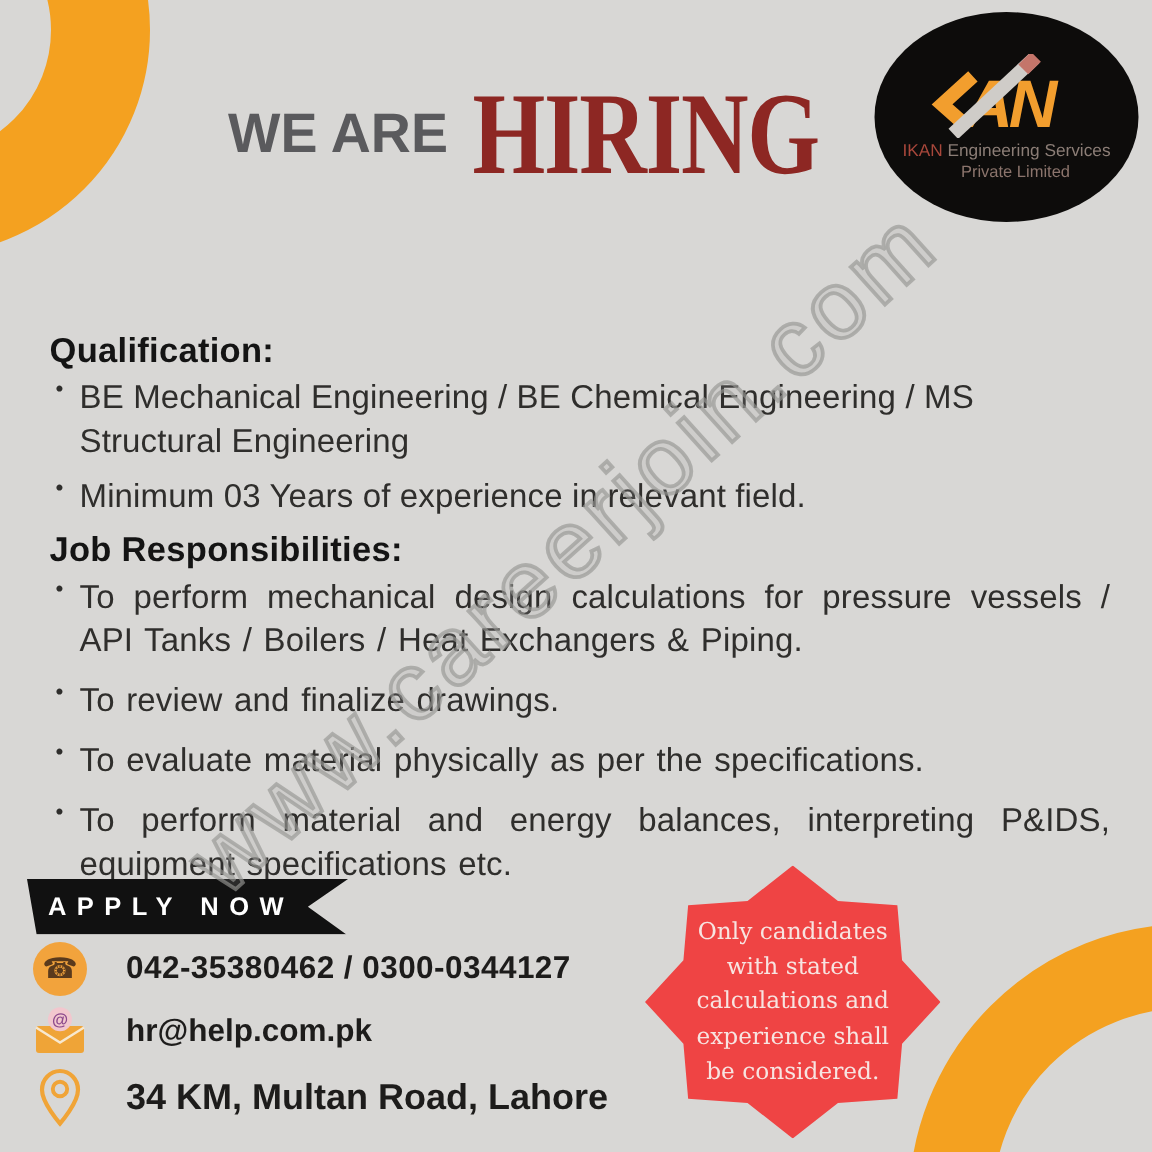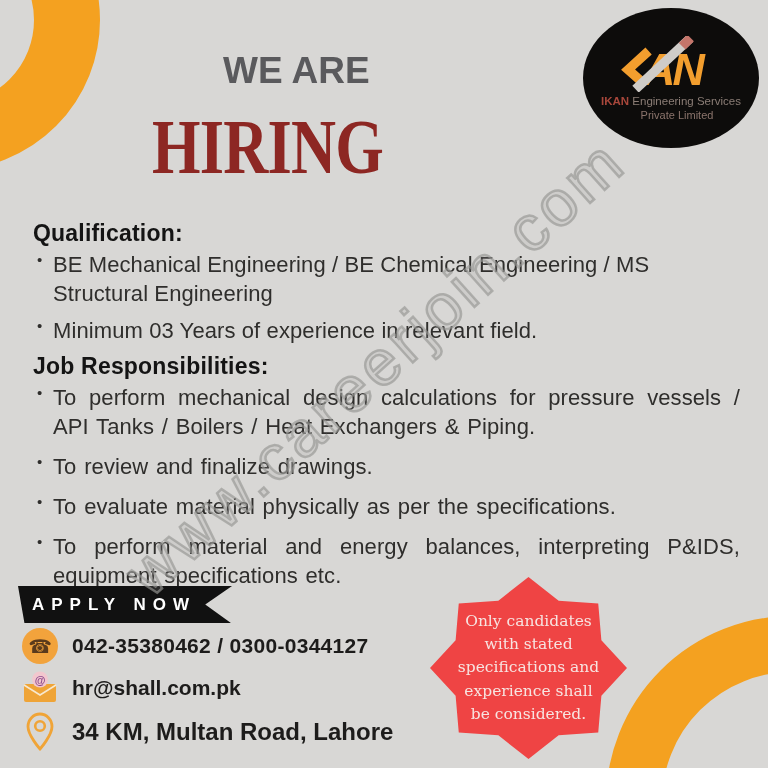--- a/index.html
+++ b/index.html
@@ -3,31 +3,31 @@
 <meta charset="utf-8">
 <style>
   html,body{margin:0;padding:0;}
   body{font-family:"Liberation Sans",sans-serif;}
   .poster{position:relative;width:768px;height:768px;background:#d8d7d5;overflow:hidden;}
 
   
   .deco-svg{position:absolute;inset:0;z-index:0;}
 
   
-  .hiring-line{position:absolute;top:50px;left:152px;display:flex;align-items:center;gap:16px;z-index:2;flex-direction:column;}
+  .hiring-line{position:absolute;top:50px;left:152px;display:flex;align-items:center;gap:16px;z-index:2;}
   .we-are{font-size:37px;font-weight:bold;color:#5a5a5d;letter-spacing:0px;}
   .hiring{font-family:"Liberation Serif",serif;font-weight:bold;font-size:78px;line-height:1;
           color:#8d2723;transform:scaleX(0.8);transform-origin:left center;letter-spacing:-1px;}
 
   
   .logo-wrap{position:absolute;top:8px;left:583px;width:176px;height:140px;background:#0d0c0b;
              border-radius:50%;z-index:2;display:flex;flex-direction:column;align-items:center;justify-content:center;padding-top:2px;box-sizing:border-box;}
   .logo-mark{margin-bottom:2px;}
   .logo-name{font-size:11.5px;white-space:nowrap;line-height:1.3;}
-  .logo-name .bold-part{color:#a8473b;font-weight:bold;}
+  .logo-name .bold-part{color:#a8473b;font-weight:normal;}
   .logo-name .rest-part{color:#8b7d76;}
   .logo-sub{font-size:11px;color:#8b746c;line-height:1.25;padding-left:12px;}
 
   
   .job-title{position:absolute;top:158px;left:0;width:100%;text-align:center;font-size:35px;
              font-weight:bold;color:#3e3732;letter-spacing:-0.5px;z-index:2;}
 
   
   .content{position:absolute;top:220px;left:33px;right:28px;z-index:2;color:#2f2e2c;}
   .sec-heading{font-size:23px;font-weight:bold;color:#141414;margin:0 0 3px 0;letter-spacing:0.2px;}
@@ -41,21 +41,21 @@
           clip-path:polygon(0% 0%,100% 0%,87.5% 50%,99.5% 100%,3% 100%);
           display:flex;align-items:center;justify-content:center;padding-right:22px;box-sizing:border-box;}
   .ribbon span{color:#ffffff;font-weight:bold;font-size:17px;letter-spacing:7px;}
 
   
   .contacts{position:absolute;left:20px;top:628px;z-index:2;}
   .contact-row{display:flex;align-items:center;margin-bottom:7px;}
   .contact-icon{width:40px;display:flex;align-items:center;justify-content:center;}
   .phone-circle{width:36px;height:36px;border-radius:50%;background:#F2A33C;display:flex;align-items:center;justify-content:center;}
   .phone-glyph{font-family:"DejaVu Sans",sans-serif;font-size:19px;color:#5a3a1c;line-height:1;}
-  .contact-text{margin-left:12px;font-weight:bold;color:#1d1c1b;}
+  .contact-text{margin-left:24px;font-weight:bold;color:#1d1c1b;}
   .contact-row.phone .contact-text{font-size:21px;letter-spacing:0.3px;}
   .contact-row.email .contact-text{font-size:21px;}
   .contact-row.address .contact-text{font-size:24px;}
 
   
   .badge{position:absolute;left:430px;top:577px;width:197px;height:182px;background:#ef4444;z-index:2;
          clip-path:polygon(50% 0%,65.3% 13%,85.4% 14.6%,87% 34.7%,100% 50%,87% 65.3%,85.4% 85.4%,65.3% 87%,50% 100%,34.7% 87%,14.6% 85.4%,13% 65.3%,0% 50%,13% 34.7%,14.6% 14.6%,34.7% 13%);
          display:flex;flex-direction:column;justify-content:center;}
   .badge div{font-family:"DejaVu Serif",serif;color:#f7e4e1;font-size:15.5px;line-height:1.5;text-align:center;}
 
@@ -127,36 +127,36 @@
     </div>
     <div class="contact-row email">
       <span class="contact-icon">
         <svg width="36" height="34" viewBox="0 0 36 34">
           <rect x="2" y="13" width="32" height="18" rx="2" fill="#EFA437"></rect>
           <path d="M2 14 L18 24 L34 14" stroke="#f7e8cf" stroke-width="1.6" fill="none"></path>
           <circle cx="18" cy="8.5" r="8" fill="#f2c7ce"></circle>
           <text x="18" y="12.5" text-anchor="middle" font-family="Liberation Sans,sans-serif" font-size="11" font-weight="bold" fill="#8d4a8d">@</text>
         </svg>
       </span>
-      <span class="contact-text">hr@shall.com.pk</span>
+      <span class="contact-text">hr@help.com.pk</span>
     </div>
     <div class="contact-row address">
       <span class="contact-icon">
         <svg width="30" height="40" viewBox="0 0 30 40">
           <path d="M15 37 C15 37 27 23.5 27 14.5 C27 7.6 21.6 2 15 2 C8.4 2 3 7.6 3 14.5 C3 23.5 15 37 15 37 Z" fill="none" stroke="#F0A437" stroke-width="2.8"></path>
           <circle cx="15" cy="14" r="4.8" fill="none" stroke="#F0A437" stroke-width="2.6"></circle>
         </svg>
       </span>
       <span class="contact-text">34 KM, Multan Road, Lahore</span>
     </div>
   </div>
 
   <div class="badge">
       <div>Only candidates</div>
       <div>with stated</div>
-      <div>specifications and</div>
+      <div>calculations and</div>
       <div>experience shall</div>
       <div>be considered.</div>
     </div>
 
   <div class="watermark">www.careerjoin.com</div>
 
 </div>
 
 </body></html>

